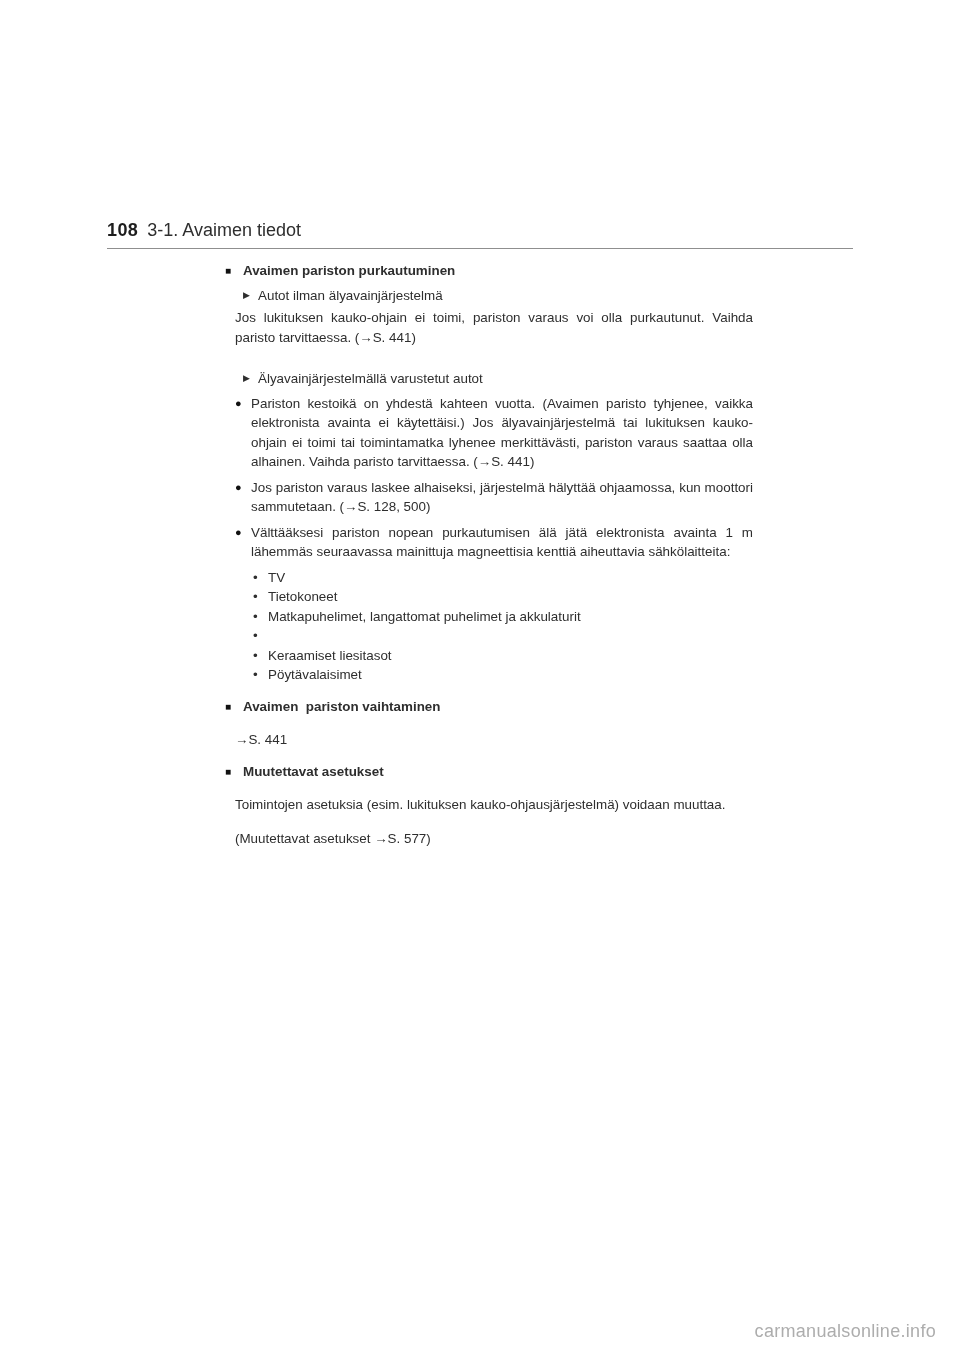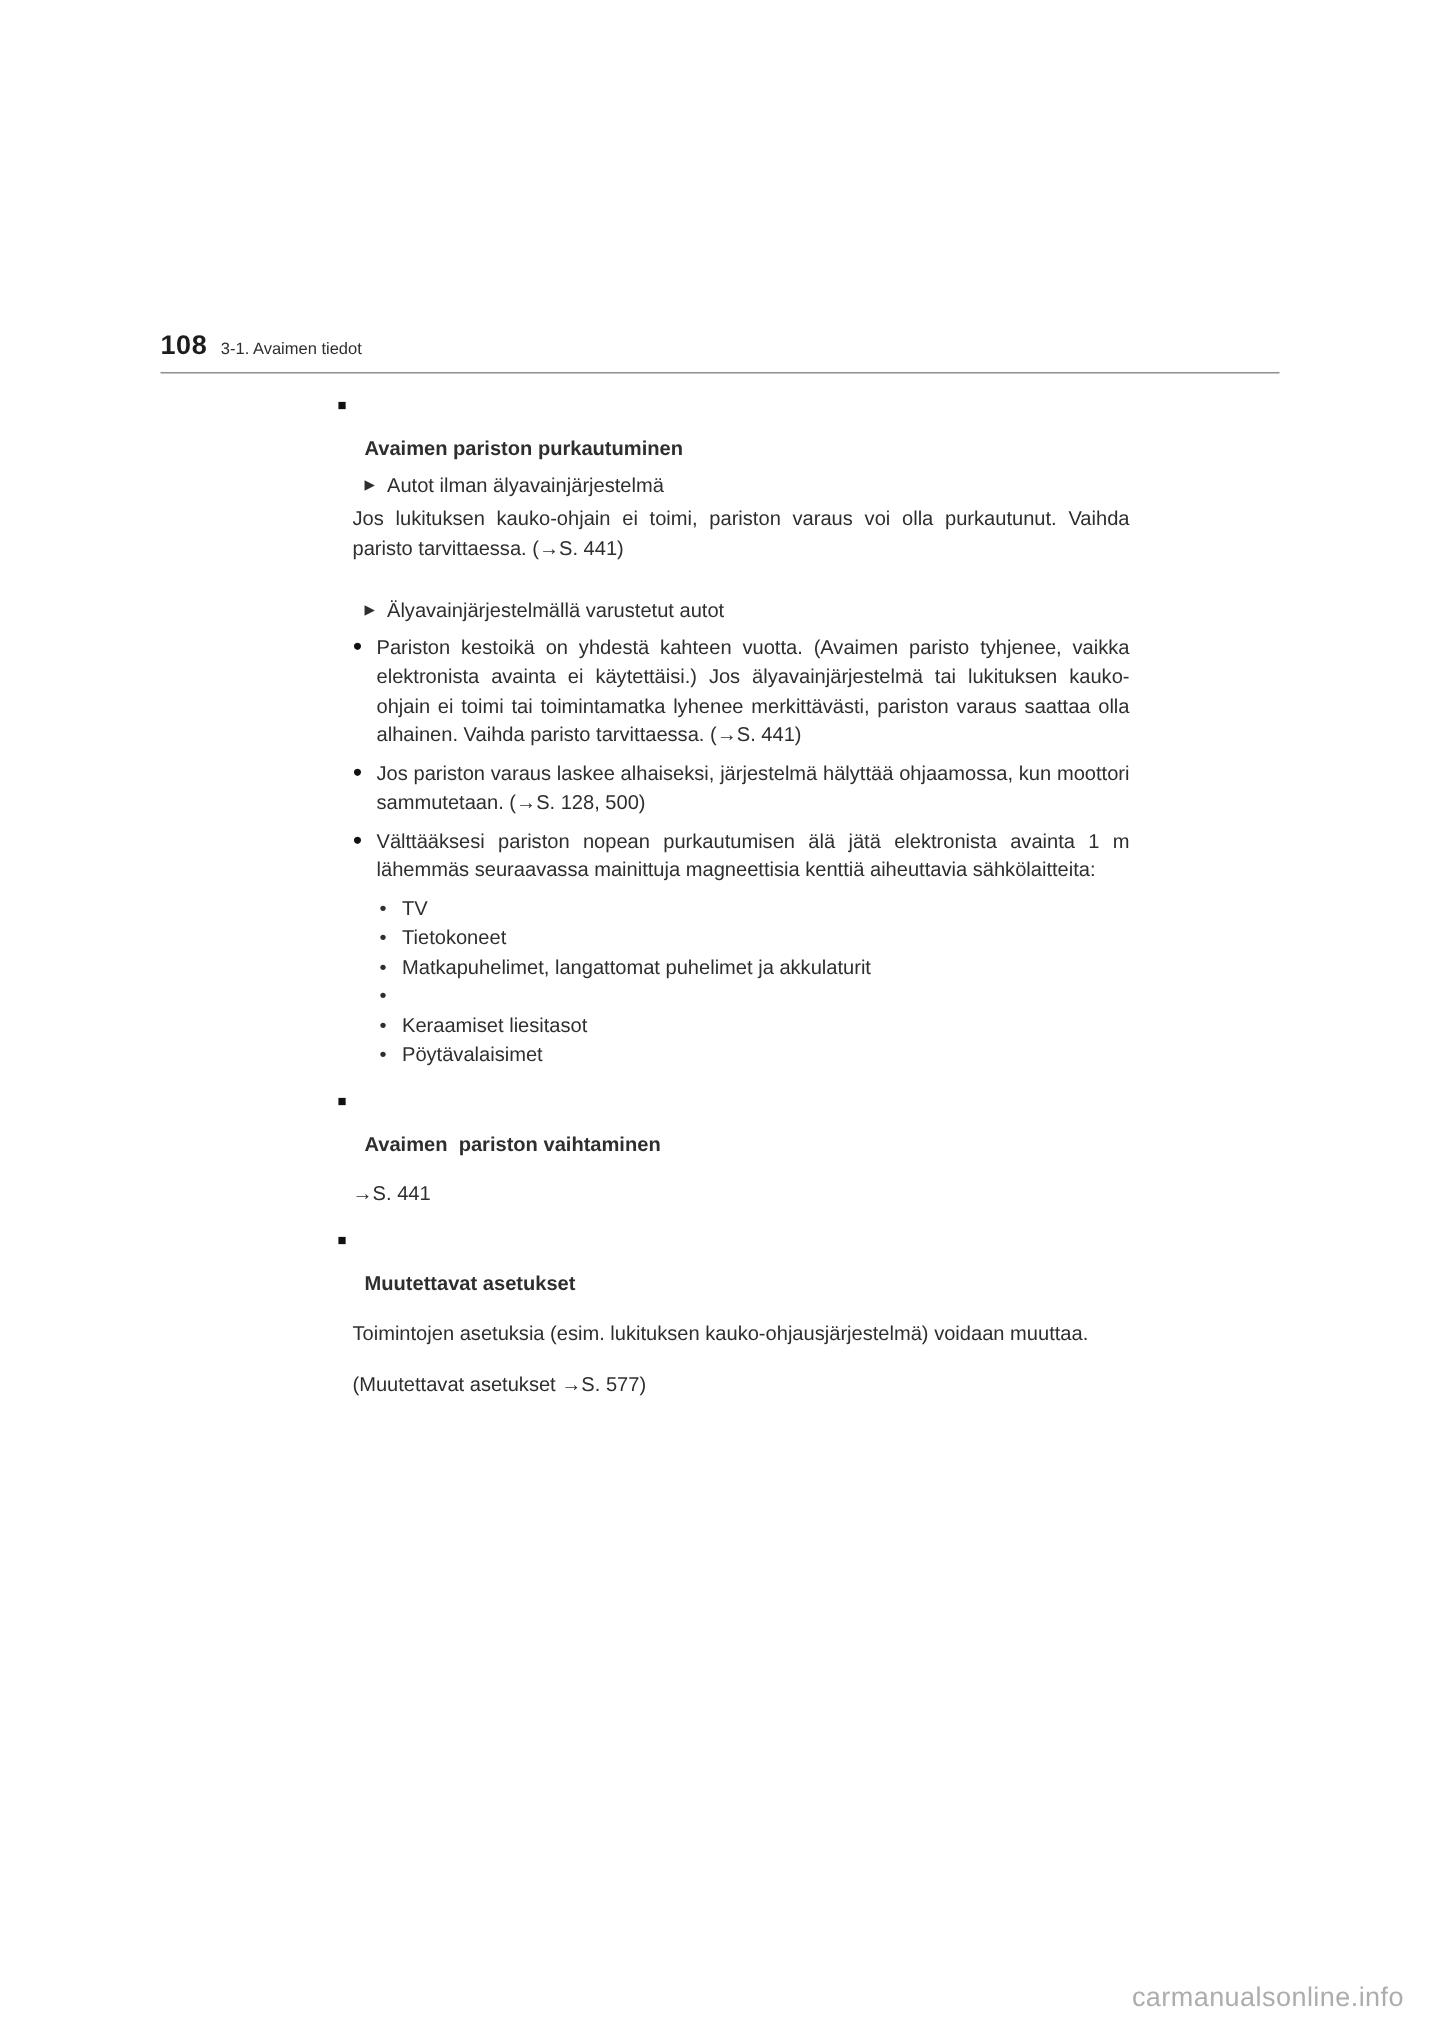--- a/index.html
+++ b/index.html
@@ -14,32 +14,32 @@
   }
   .page { position: absolute; top: 220px; left: 107px; width: 746px; }
   .header {
     display: flex;
     align-items: baseline;
     gap: 9px;
     padding-bottom: 7px;
     border-bottom: 1px solid #8f8f8f;
   }
   .page-num { font-size: 18px; font-weight: bold; color: #1d1d1d; letter-spacing: .4px; }
-  .section-title { font-size: 11px; color: #2e2e2e; }
+  .section-title { font-size: 18px; color: #2e2e2e; }
   .content {
     margin-left: 118px;
     width: 528px;
     padding-top: 12px;
     font-size: 13.4px;
     line-height: 19.5px;
   }
   .sec-head { display: flex; font-weight: bold; margin: 12px 0 5px; }
   .sec-head.first { margin-top: 0; }
   .sq { flex: 0 0 18px; font-size: 10px; line-height: 19.5px; color: #111; }
-  .sec-head .t { white-space: pre-wrap; margin-top: 28px; }
+  .sec-head .t { white-space: pre-wrap; }
   .arrow-row { display: flex; margin: 4px 0 3px; padding-left: 18px; }
   .arrow-glyph { flex: 0 0 15px; font-size: 9px; line-height: 19.5px; color: #2e2e2e; }
   .para { margin: 3px 0 22px; padding-left: 10px; text-align: justify; }
   .para.tight { margin: 14px 0 3px; }
   .bullet { display: flex; margin: 5px 0 6px; padding-left: 10px; }
   .dot { flex: 0 0 16px; font-size: 11px; line-height: 19.5px; color: #111; }
   .btext { flex: 1; text-align: justify; }
   .sublist { padding-left: 28px; margin: 1px 0 6px; }
   .subitem { display: flex; }
   .subdot { flex: 0 0 15px; color: #2e2e2e; }

